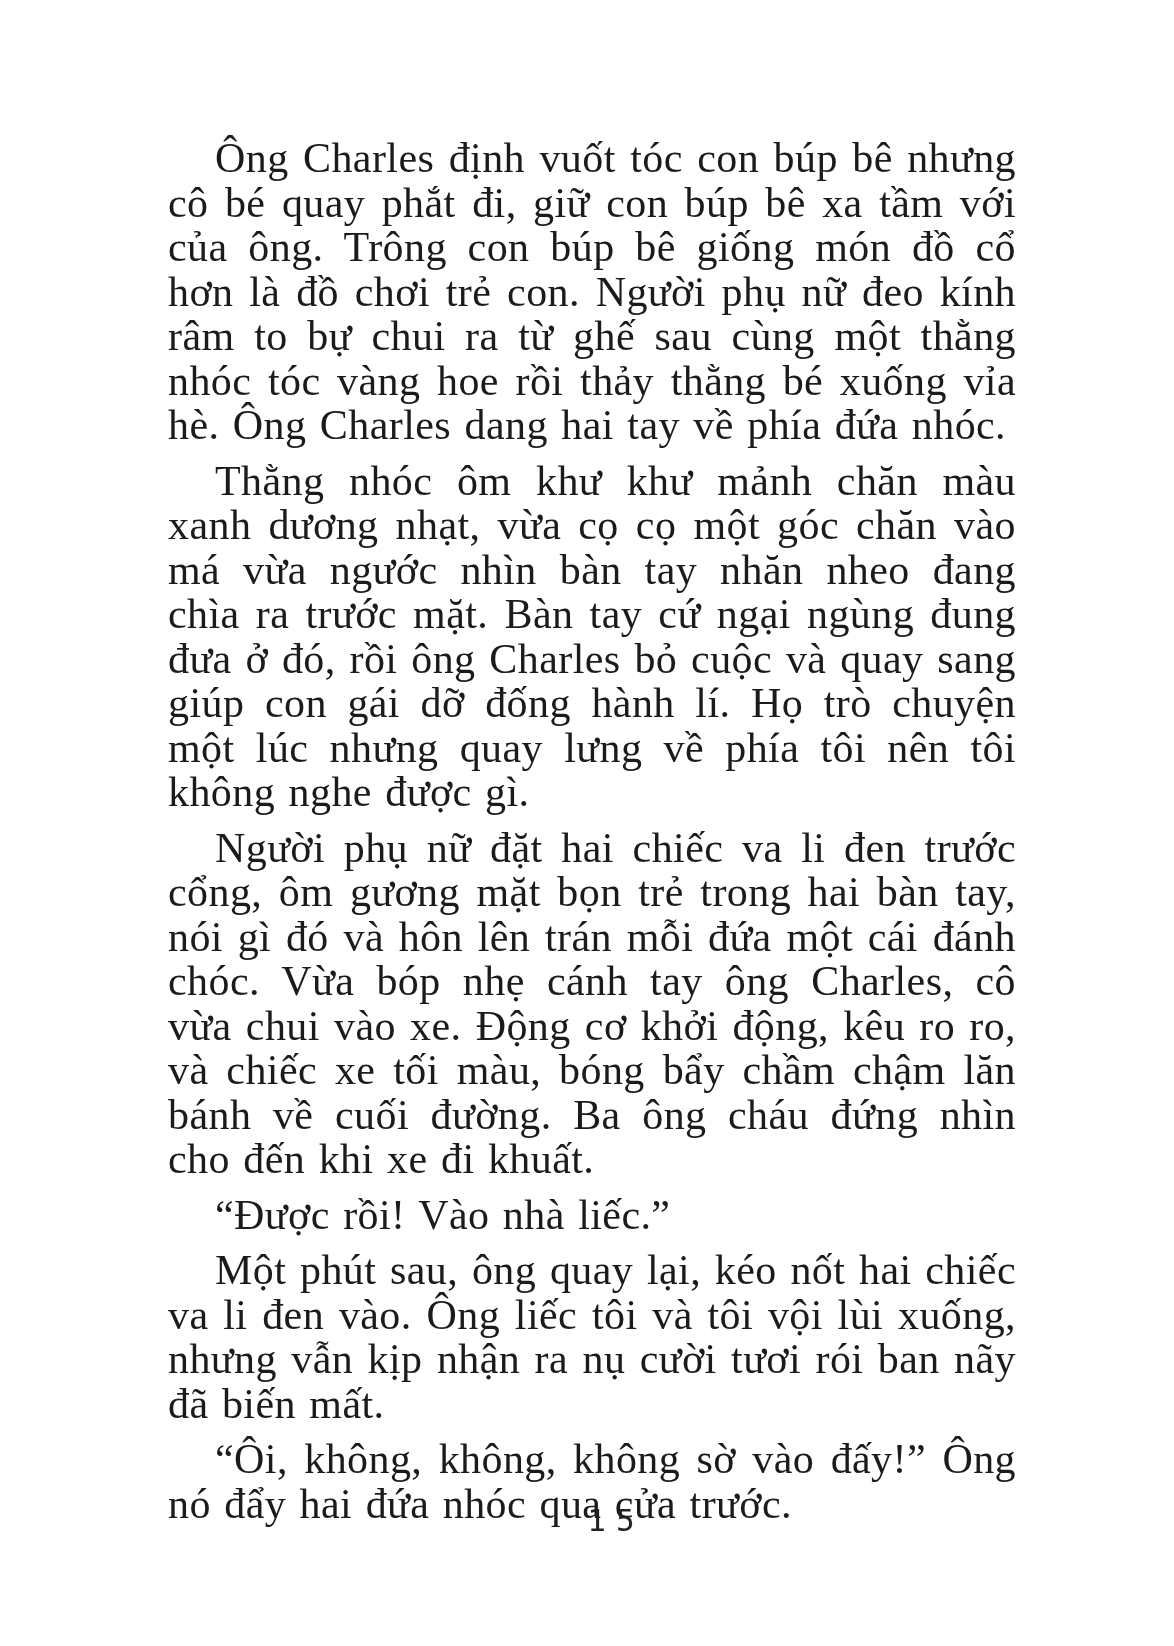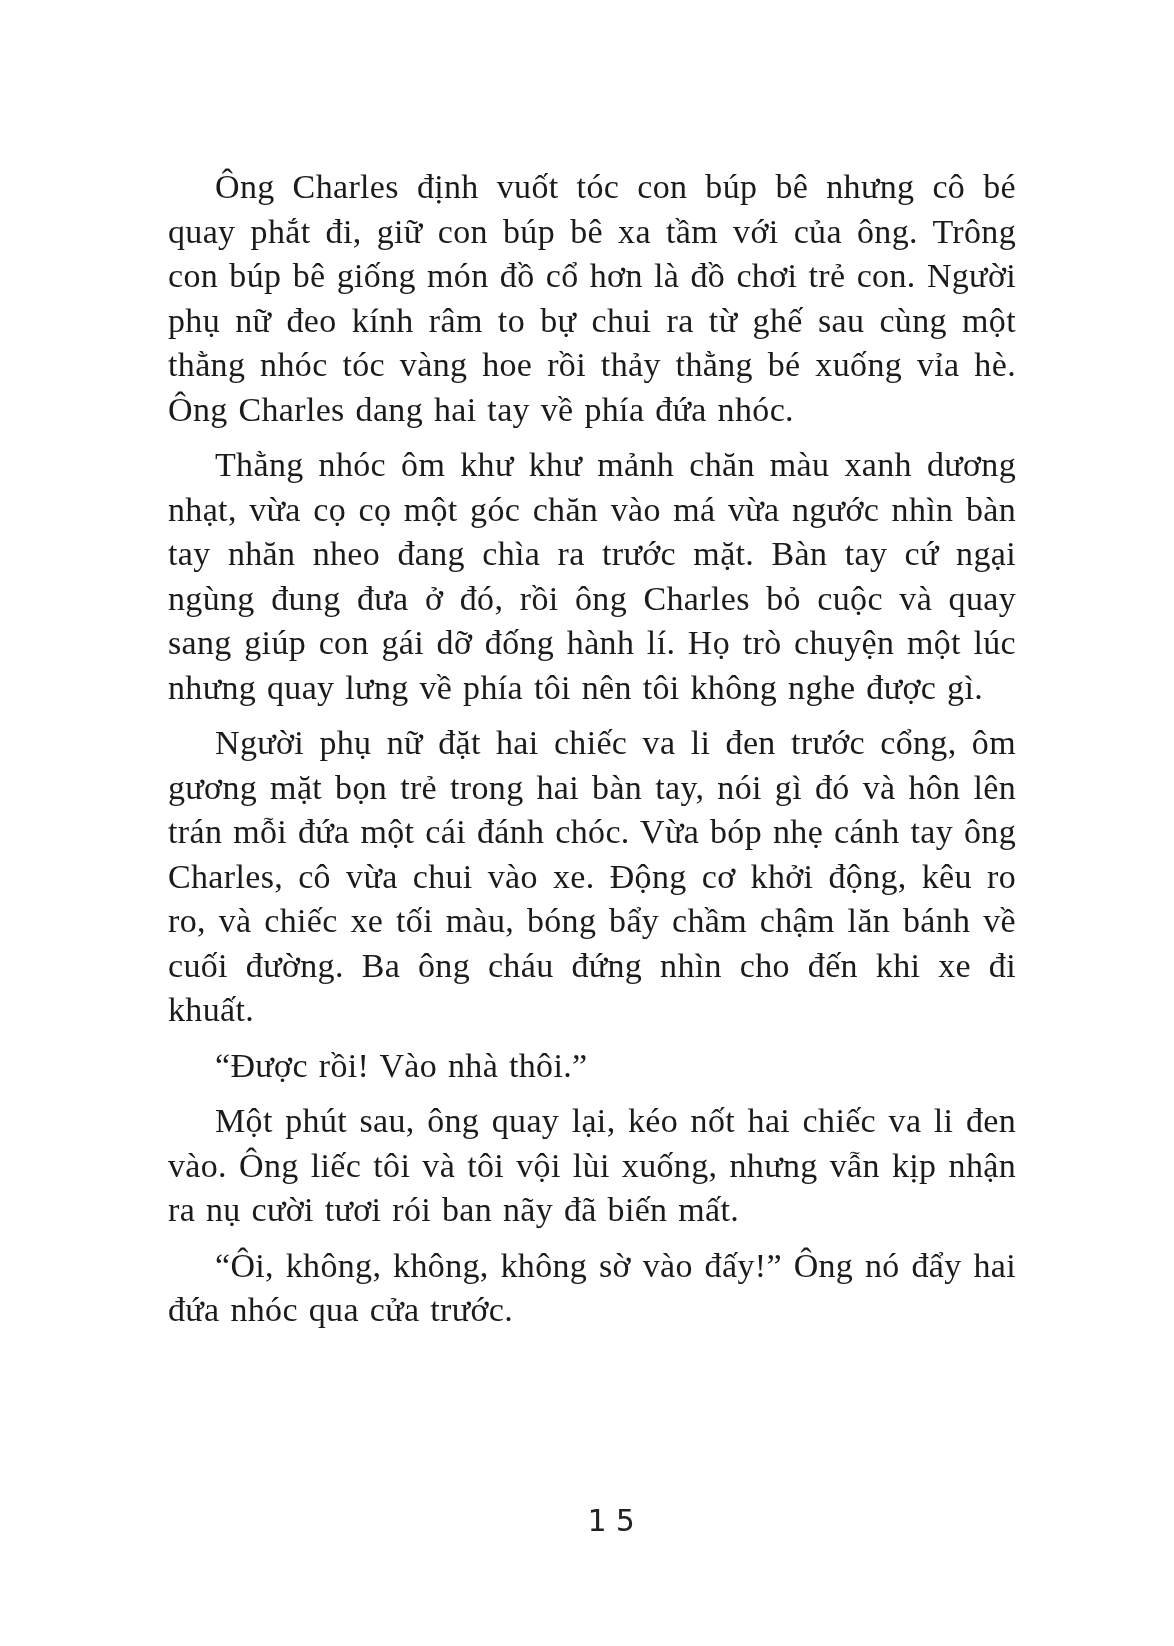--- a/index.html
+++ b/index.html
@@ -15,26 +15,25 @@
     background: #ffffff;
     overflow: hidden;
   }
   .text-block {
     position: absolute;
     top: 136px;
     left: 168px;
     width: 848px;
     text-align: justify;
     font-family: "Liberation Serif", "DejaVu Serif", serif;
-    font-size: 34px;
+    font-size: 42px;
     line-height: 44.5px;
     color: #1b1b1b;
     letter-spacing: 0.01em;
     word-spacing: 0.06em;
-    margin-top: 29px;
   }
   .text-block p {
     margin: 0 0 11px 0;
     text-indent: 47px;
   }
   .text-block p:last-child {
     margin-bottom: 0;
   }
   .page-number {
     position: absolute;
@@ -51,18 +50,18 @@
   }
 </style>
 </head>
 <body>
 
 <div class="book-page">
   <div class="text-block">
     <p>Ông Charles định vuốt tóc con búp bê nhưng cô bé quay phắt đi, giữ con búp bê xa tầm với của ông. Trông con búp bê giống món đồ cổ hơn là đồ chơi trẻ con. Người phụ nữ đeo kính râm to bự chui ra từ ghế sau cùng một thằng nhóc tóc vàng hoe rồi thảy thằng bé xuống vỉa hè. Ông Charles dang hai tay về phía đứa nhóc.</p>
     <p>Thằng nhóc ôm khư khư mảnh chăn màu xanh dương nhạt, vừa cọ cọ một góc chăn vào má vừa ngước nhìn bàn tay nhăn nheo đang chìa ra trước mặt. Bàn tay cứ ngại ngùng đung đưa ở đó, rồi ông Charles bỏ cuộc và quay sang giúp con gái dỡ đống hành lí. Họ trò chuyện một lúc nhưng quay lưng về phía tôi nên tôi không nghe được gì.</p>
     <p>Người phụ nữ đặt hai chiếc va li đen trước cổng, ôm gương mặt bọn trẻ trong hai bàn tay, nói gì đó và hôn lên trán mỗi đứa một cái đánh chóc. Vừa bóp nhẹ cánh tay ông Charles, cô vừa chui vào xe. Động cơ khởi động, kêu ro ro, và chiếc xe tối màu, bóng bẩy chầm chậm lăn bánh về cuối đường. Ba ông cháu đứng nhìn cho đến khi xe đi khuất.</p>
-    <p>“Được rồi! Vào nhà thôi.”</p>
+    <p>“Được rồi! Vào nhà liếc.”</p>
     <p>Một phút sau, ông quay lại, kéo nốt hai chiếc va li đen vào. Ông liếc tôi và tôi vội lùi xuống, nhưng vẫn kịp nhận ra nụ cười tươi rói ban nãy đã biến mất.</p>
     <p>“Ôi, không, không, không sờ vào đấy!” Ông nó đẩy hai đứa nhóc qua cửa trước.</p>
   </div>
   <div class="page-number">15</div>
 </div>
 
 </body></html>

